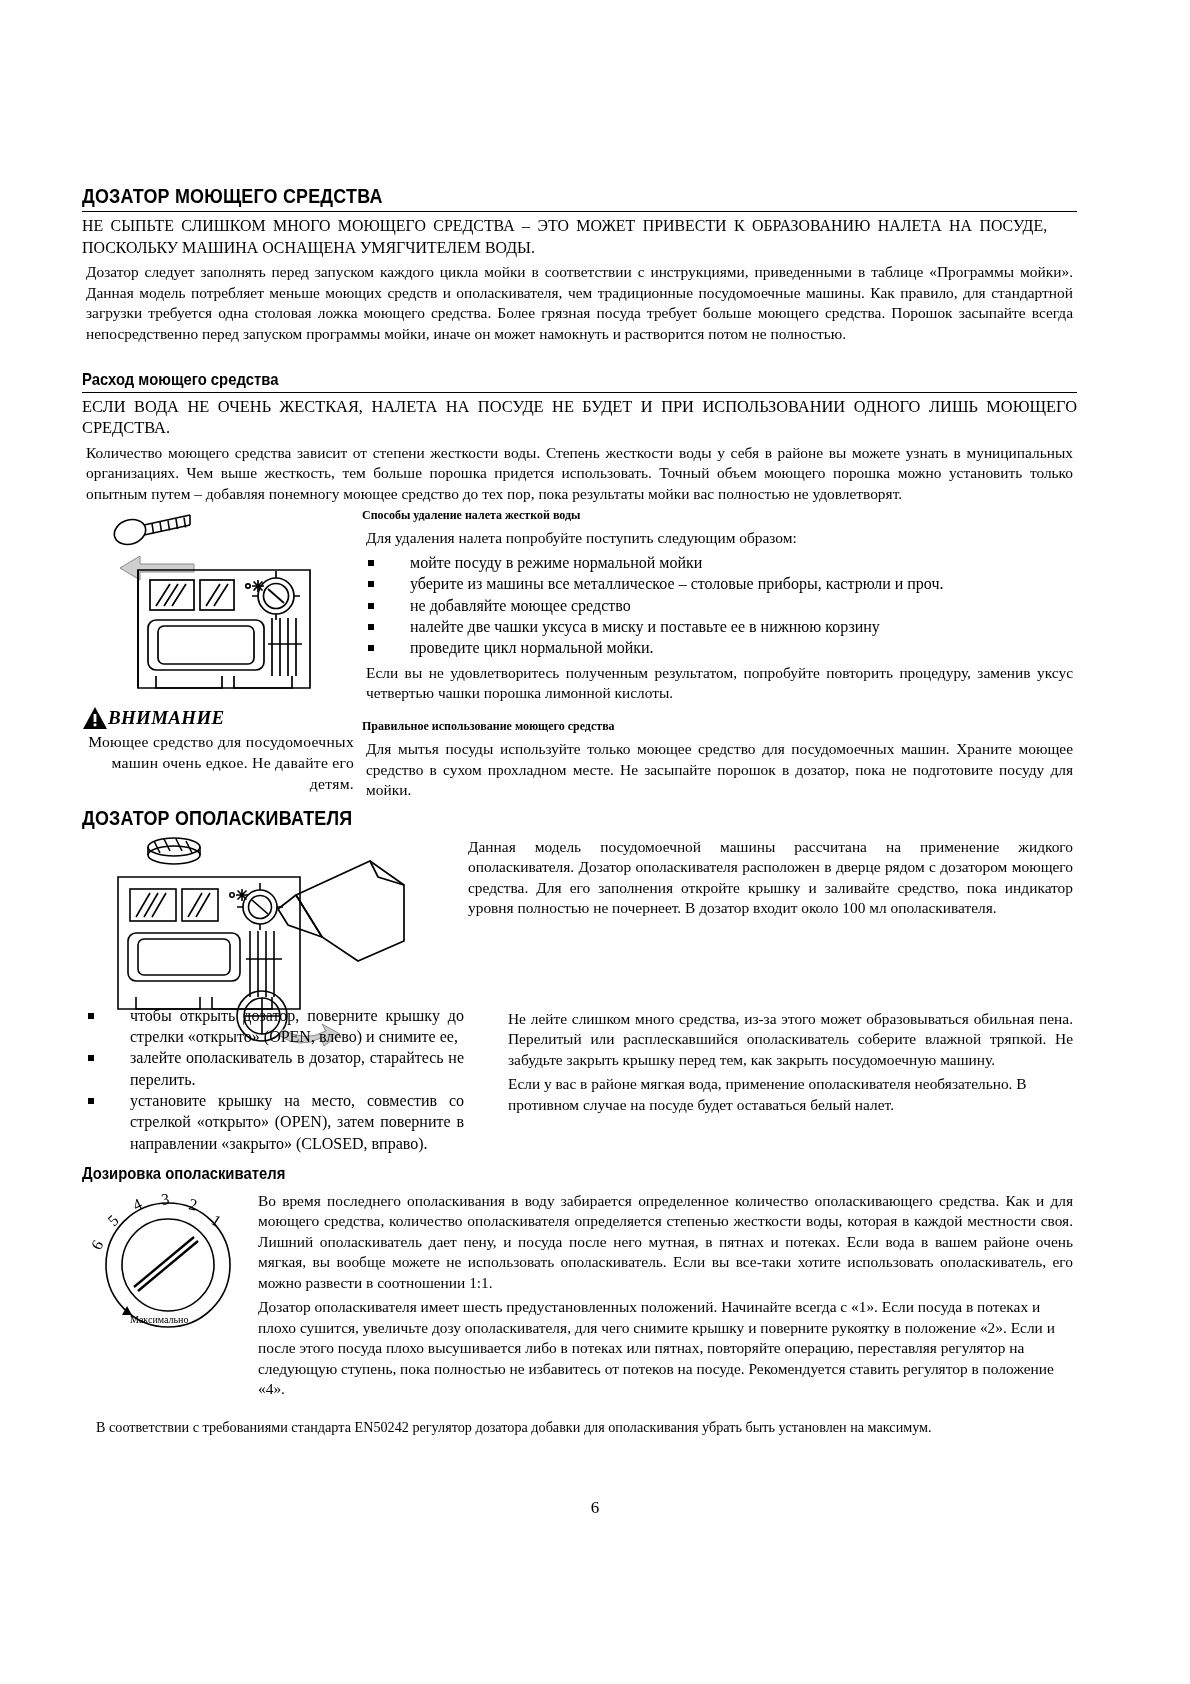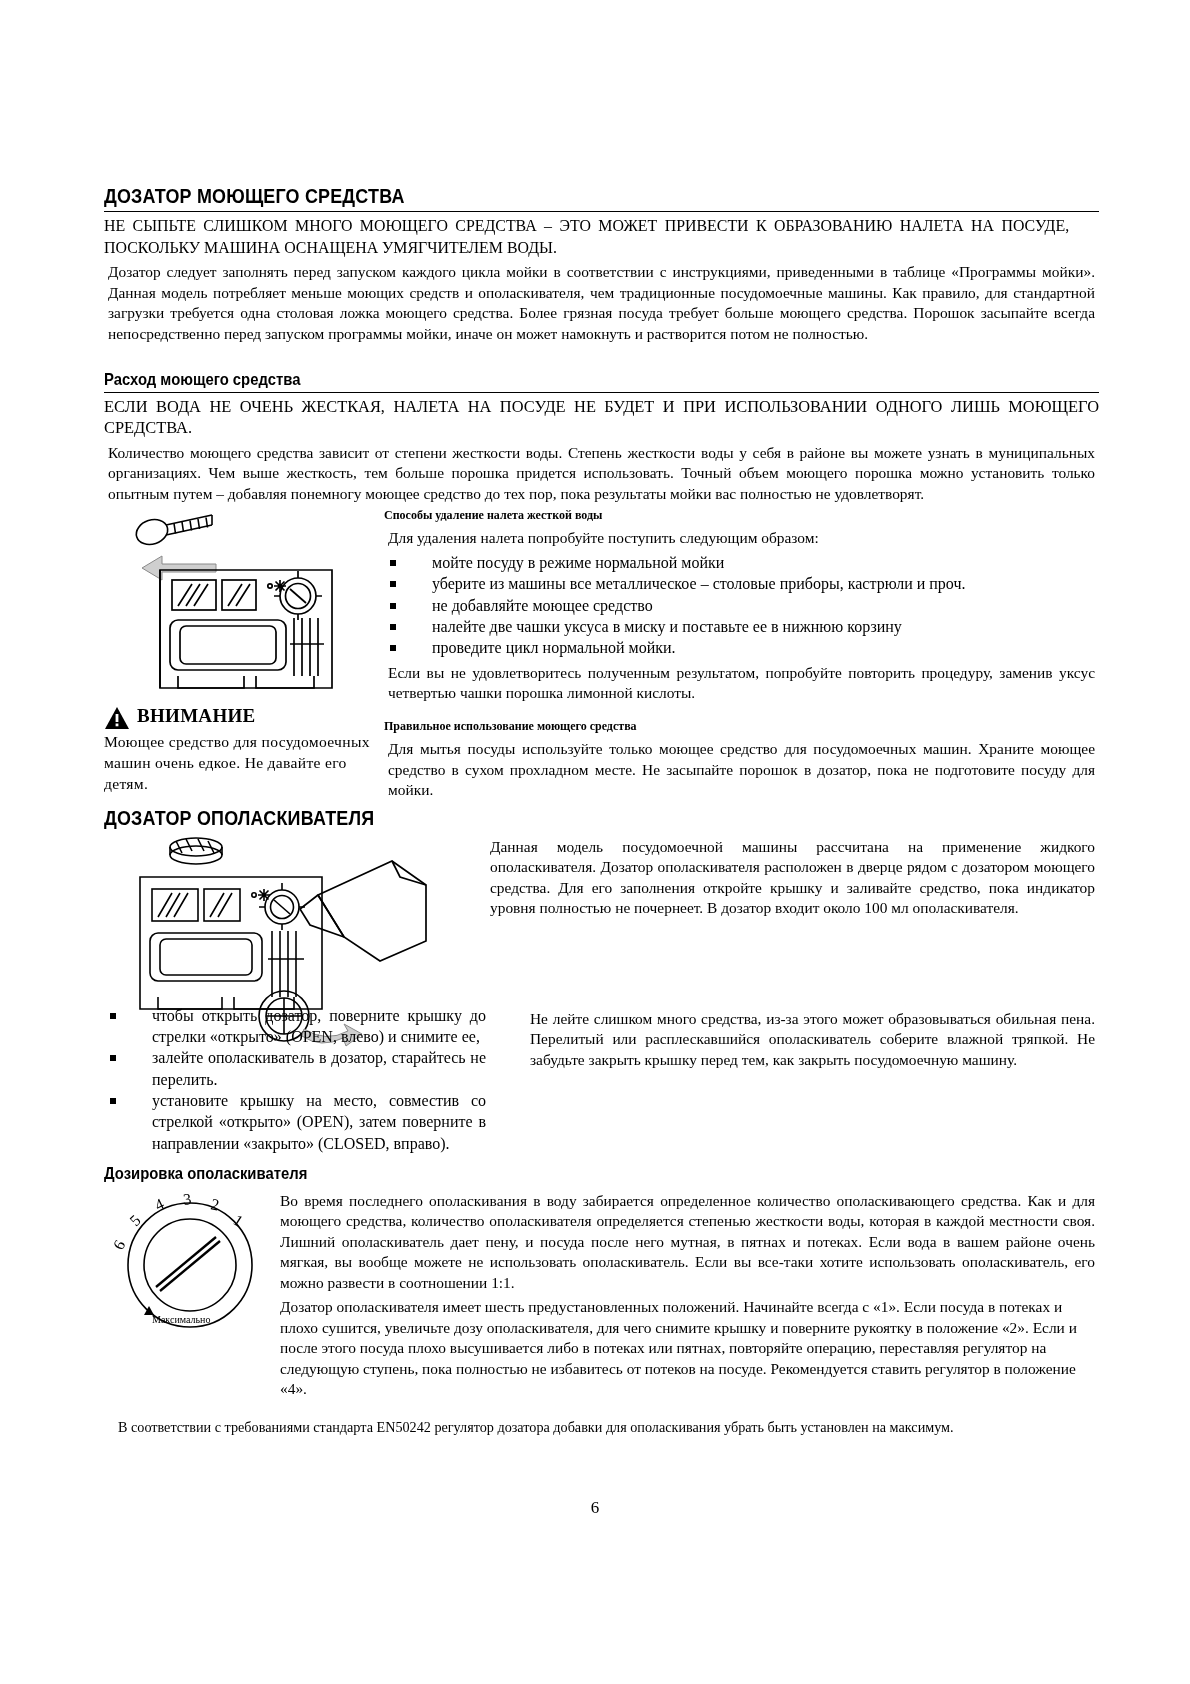--- a/index.html
+++ b/index.html
@@ -12,21 +12,21 @@
     width: 1190px;
     height: 1684px;
     background: #ffffff;
     margin: 0 auto;
     font-family: "Liberation Serif", serif;
     color: #000000;
     overflow: hidden;
   }
   .content {
     position: absolute;
-    left: 104px;
+    left: 82px;
     top: 185px;
     width: 995px;
   }
 
   
   h1.section-title {
     font-family: "Liberation Sans", sans-serif;
     font-size: 19.5px;
     font-weight: bold;
     letter-spacing: 0.2px;
@@ -116,42 +116,44 @@
     flex: 0 0 272px;
   }
   .col-right-text {
     flex: 1 1 auto;
     padding-left: 8px;
   }
 
   
   .warning-head {
     display: flex;
-    align-items: flex-start;
-    gap: 7px;
+    align-items: center;
+    gap: 0;
     margin-top: 4px;
+    font-style: italic;
   }
   .warn-tri {
     width: 26px;
     height: 24px;
     flex: 0 0 26px;
   }
   .warning-word {
     font-family: "Liberation Serif", serif;
     font-weight: bold;
     font-size: 19px;
     letter-spacing: 0.3px;
     line-height: 1;
     padding-bottom: 1px;
   }
   .warning-body {
     font-size: 15.6px;
     line-height: 1.35;
     margin: 1px 0 0 0;
     letter-spacing: 0.3px;
+    text-align: right;
   }
 
   
   .art-box { position: relative; }
 
   
   .page-number {
     position: absolute;
     left: 0;
     right: 0;
@@ -356,20 +358,21 @@
     <div class="rinse-cols" style="margin-top:-82px;gap:40px;">
       <div class="bul-col">
         <ul class="bullets justified">
           <li>чтобы открыть дозатор, поверните крышку до стрелки «открыто» (OPEN, влево) и снимите ее,</li>
           <li>залейте ополаскиватель в дозатор, старайтесь не перелить.</li>
           <li>установите крышку на место, совместив со стрелкой «открыто» (OPEN), затем поверните в направлении «закрыто» (CLOSED, вправо).</li>
         </ul>
       </div>
       <div class="rinse-text">
         <p class="para">Не лейте слишком много средства, из-за этого может образовываться обильная пена. Перелитый    или расплескавшийся ополаскиватель соберите влажной тряпкой. Не забудьте закрыть крышку перед тем, как закрыть посудомоечную машину.</p>
+        <p class="para" style="text-align:left;">Если у вас в районе мягкая вода, применение ополаскивателя необязательно. В противном случае на посуде будет оставаться белый налет.</p>
       </div>
     </div>
 
     <h2 class="sub-title" style="margin-top:10px;">Дозировка ополаскивателя</h2>
 
     <div class="rinse-cols" style="margin-top:4px;">
       <div class="knob-col">
         <svg width="172" height="160" viewBox="0 0 172 160">
           <g fill="none" stroke="#000" stroke-width="1.6">
             <circle cx="86" cy="78" r="62"></circle>

